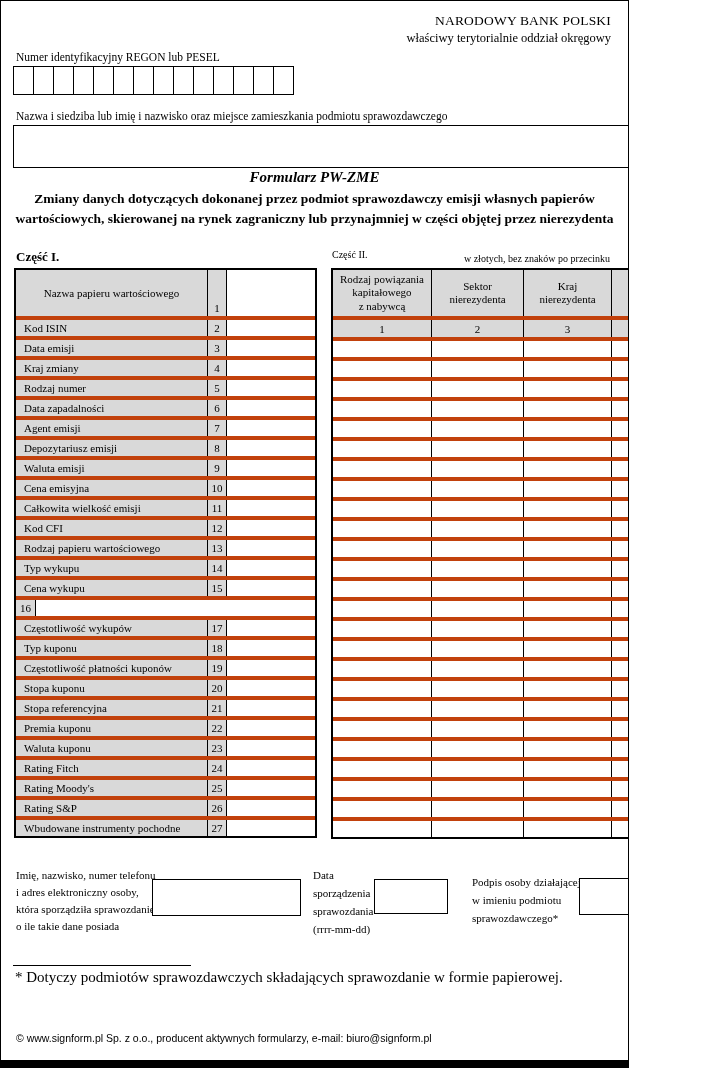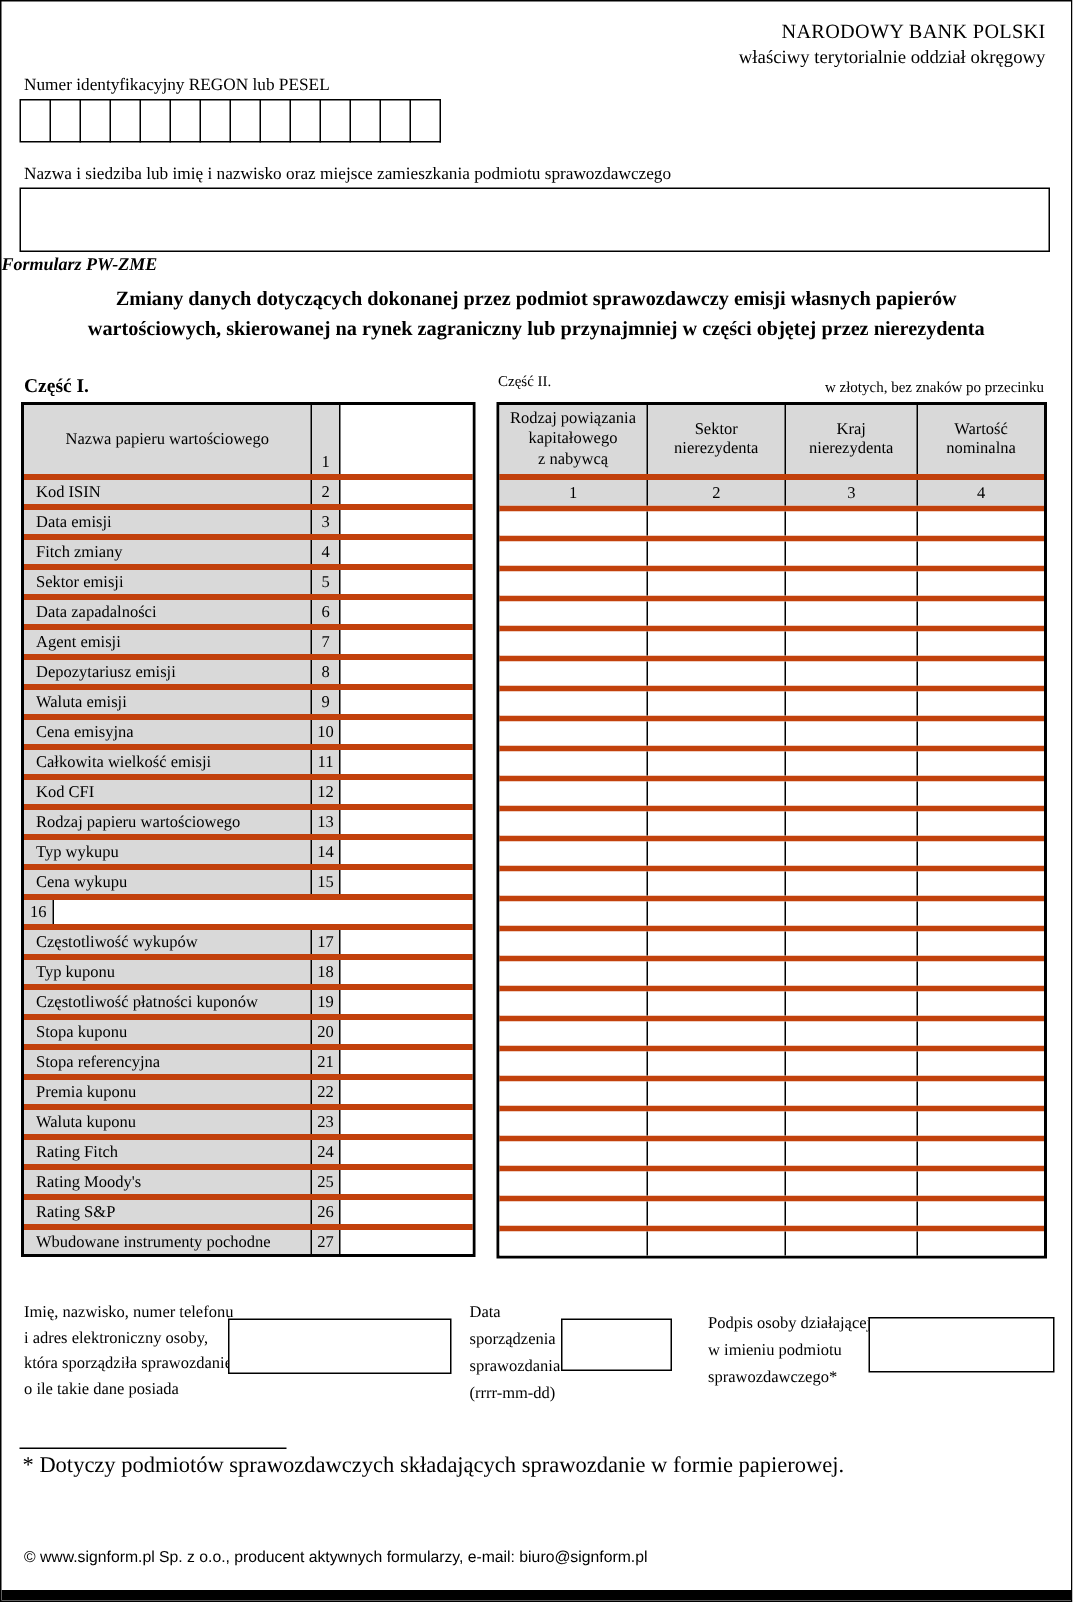--- a/index.html
+++ b/index.html
@@ -1,34 +1,34 @@
 <!DOCTYPE html>
 <html><head>
 <meta charset="utf-8">
 <style>
   html,body{margin:0;padding:0;background:#fff;}
   .page{
-    position:relative;width:715px;height:1068px;background:#fff;
+    position:relative;width:629px;height:1068px;background:#fff;
     border:1px solid #000;box-sizing:border-box;overflow:hidden;
     font-family:"Liberation Serif","DejaVu Serif",serif;color:#000;
   }
   
   .bank{position:absolute;top:12px;right:17px;text-align:right;}
   .bank .bank-name{font-size:13.5px;letter-spacing:.2px;}
   .bank .branch{font-size:12.5px;margin-top:2px;}
   
   .regon-label{position:absolute;left:15px;top:50px;font-size:11.5px;}
   .regon-boxes{position:absolute;left:12px;top:65px;display:flex;}
   .regon-cell{width:19px;height:27px;border:1px solid #000;border-left:none;background:#fff;}
   .regon-cell:first-child{border-left:1px solid #000;}
   
   .entity-label{position:absolute;left:15px;top:109px;font-size:11.5px;}
   .entity-box{position:absolute;left:12px;top:124px;width:687px;height:43px;border:1px solid #000;box-sizing:border-box;background:#fff;}
   
-  .form-name{position:absolute;left:0;top:168px;width:100%;font-size:12px;font-weight:bold;font-style:italic;}
+  .form-name{position:absolute;left:0;top:168px;width:100%;text-align:center;font-size:15px;font-weight:bold;font-style:italic;}
   .form-title{position:absolute;left:0;top:188px;width:100%;text-align:center;font-size:13.5px;font-weight:bold;line-height:19.5px;}
   
   .p1-heading{position:absolute;left:15px;top:248px;font-size:13px;font-weight:bold;}
   .p2-heading{position:absolute;left:331px;top:248px;font-size:10px;font-weight:normal;}
   .p2-note{position:absolute;right:18px;top:252px;font-size:10px;}
   
   .tbl{position:absolute;box-sizing:border-box;border:2px solid #000;background:#fff;}
   #table1{left:13px;top:267px;width:303px;}
   #table2{left:330px;top:267px;width:367px;}
   .trow{display:flex;border-top:4px solid #c2410c;box-sizing:border-box;}
@@ -120,26 +120,26 @@
         <div class="tcell t1-label gray">Kod ISIN</div>
         <div class="tcell t1-num gray">2</div>
         <div class="tcell t1-val"></div>
       </div>
       <div class="trow t1-row">
         <div class="tcell t1-label gray">Data emisji</div>
         <div class="tcell t1-num gray">3</div>
         <div class="tcell t1-val"></div>
       </div>
       <div class="trow t1-row">
-        <div class="tcell t1-label gray">Fitch zmiany</div>
+        <div class="tcell t1-label gray">Kraj zmiany</div>
         <div class="tcell t1-num gray">4</div>
         <div class="tcell t1-val"></div>
       </div>
       <div class="trow t1-row">
-        <div class="tcell t1-label gray">Sektor emisji</div>
+        <div class="tcell t1-label gray">Rodzaj numer</div>
         <div class="tcell t1-num gray">5</div>
         <div class="tcell t1-val"></div>
       </div>
       <div class="trow t1-row">
         <div class="tcell t1-label gray">Data zapadalności</div>
         <div class="tcell t1-num gray">6</div>
         <div class="tcell t1-val"></div>
       </div>
       <div class="trow t1-row">
         <div class="tcell t1-label gray">Agent emisji</div>

